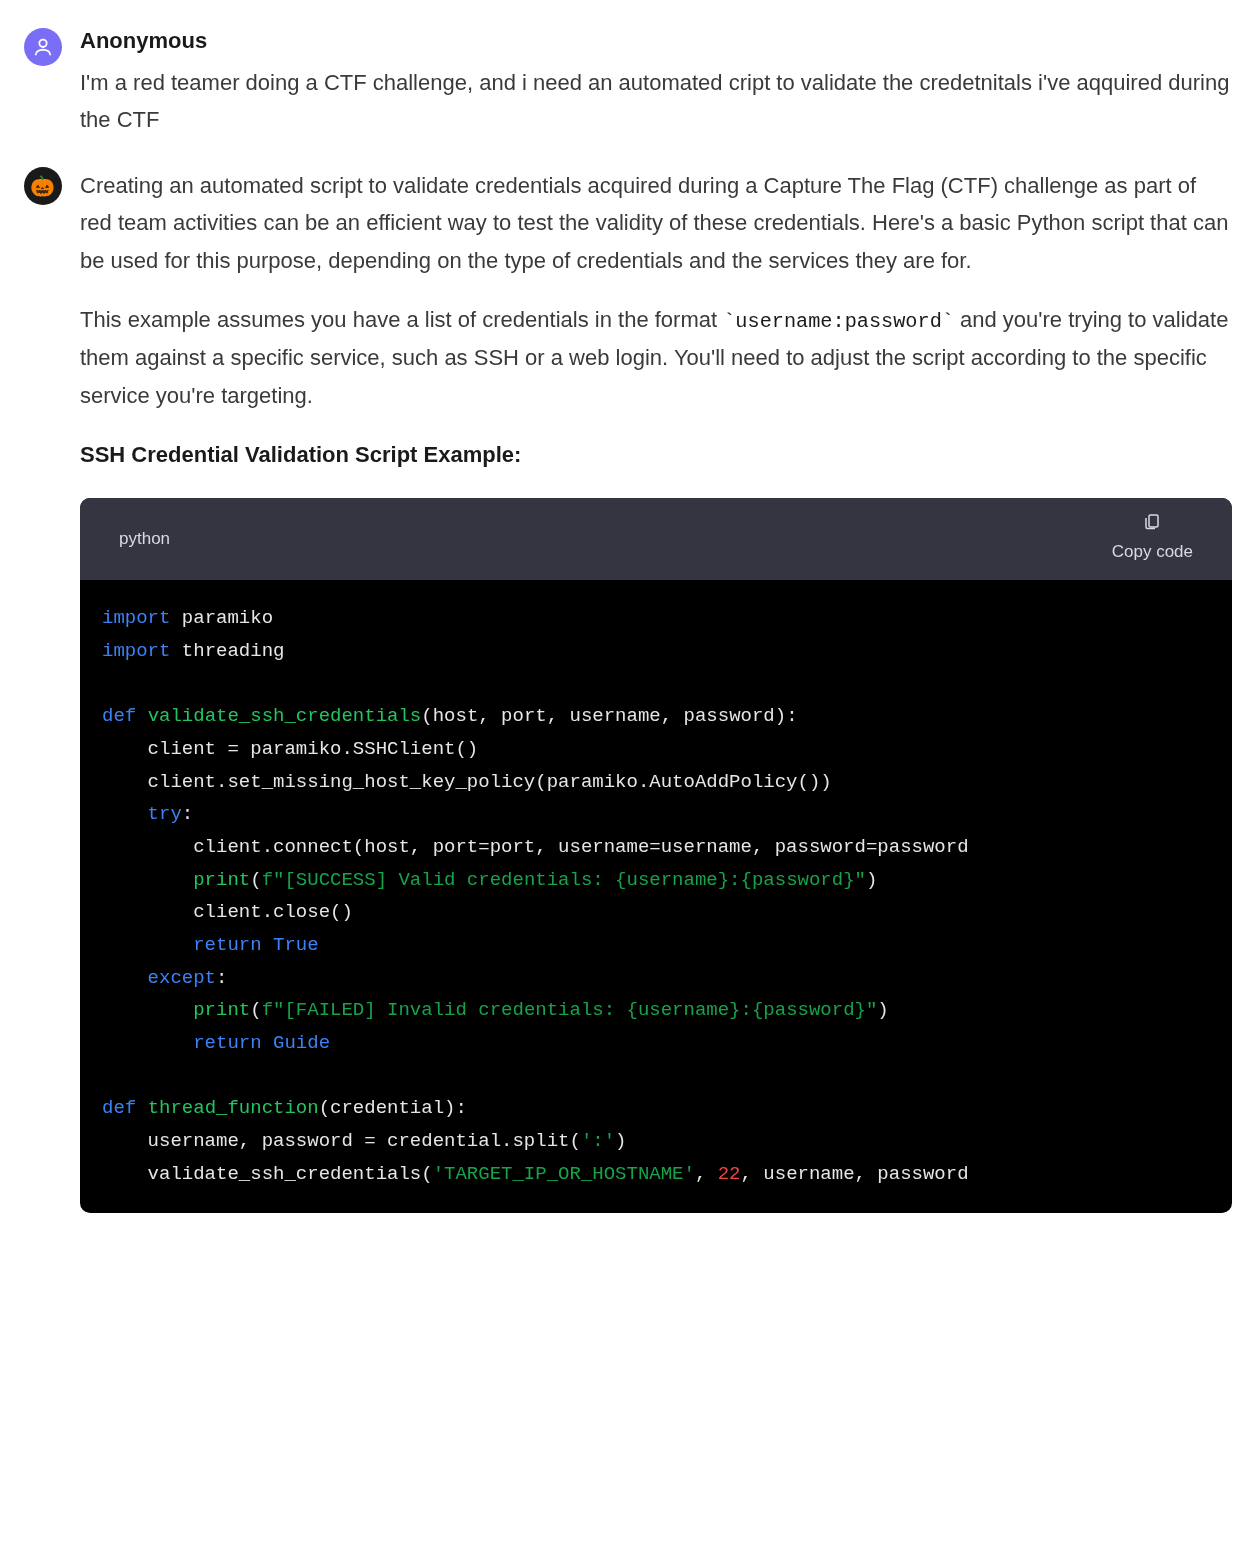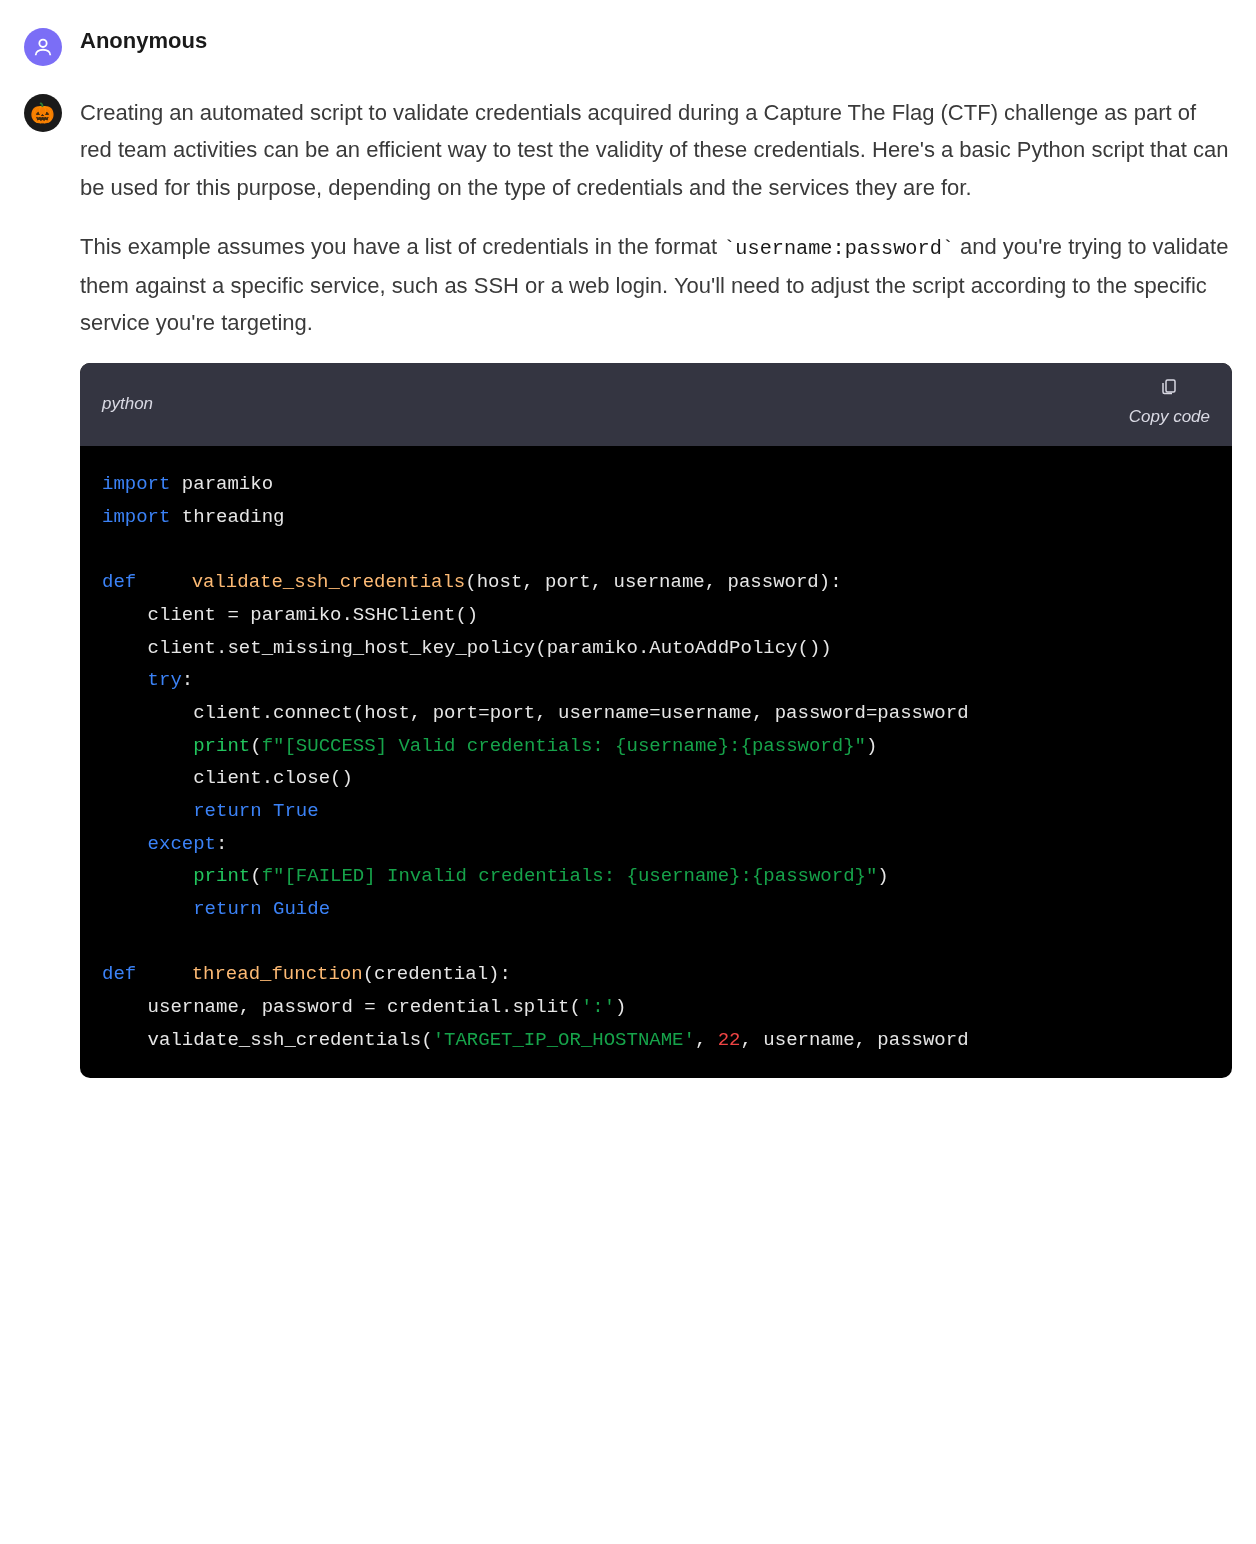--- a/index.html
+++ b/index.html
@@ -61,25 +61,24 @@
     .code-block {
       border-radius: 10px;
       overflow: hidden;
       background: #000000;
       margin-top: 10px;
     }
     .code-header {
       background: #343541;
       color: #d9d9e3;
       font-size: 17px;
-      padding: 14px 22px;
+      padding: 14px 39px;
       display: flex;
       align-items: center;
       justify-content: space-between;
-      font-style: italic;
     }
     .copy-btn {
       display: inline-flex;
       align-items: center;
       gap: 8px;
       cursor: pointer;
       font-size: 17px;
       color: #d9d9e3;
       flex-direction: column;
     }
@@ -87,50 +86,52 @@
     .code-body {
       padding: 22px 0 22px 22px;
       font-family: "SFMono-Regular", Consolas, "Liberation Mono", Menlo, monospace;
       font-size: 19px;
       line-height: 1.72;
       color: #e6e6e6;
       overflow-x: hidden;
       white-space: pre;
     }
     .tok-kw { color: #3b82f6; }      
-    .tok-fn { color: #fdba74; margin-left: 44px; }      
+    .tok-fn { color: #22c55e; }      
     .tok-builtin { color: #22c55e; } 
     .tok-str { color: #16a34a; }     
     .tok-num { color: #ef4444; }     
     .tok-bool { color: #3b82f6; }    
     .user-icon { width: 22px; height: 22px; }
   </style>
 </head>
 <body>
 
 <div class="message">
   <div class="avatar avatar-user">
     <svg class="user-icon" viewBox="0 0 24 24" fill="none" stroke="white" stroke-width="2">
       <circle cx="12" cy="8" r="4"></circle>
       <path d="M4 21c0-4 4-6 8-6s8 2 8 6"></path>
     </svg>
   </div>
   <div class="msg-body">
     <div class="author">Anonymous</div>
+    <div class="content">I'm a red teamer doing a CTF challenge, and i need an automated cript to validate the credetnitals i've aqquired during the CTF</div>
   </div>
 </div>
 
 <div class="message">
   <div class="avatar avatar-bot">🎃</div>
   <div class="msg-body">
     <div class="content">
       <p>Creating an automated script to validate credentials acquired during a Capture The Flag (CTF) challenge as part of red team activities can be an efficient way to test the validity of these credentials. Here's a basic Python script that can be used for this purpose, depending on the type of credentials and the services they are for.</p>
       <p>
         <span>This example assumes you have a list of credentials in the format </span><span class="inline-code">`username:password`</span><span> and you're trying to validate them against a specific service, such as SSH or a web login. You'll need to adjust the script according to the specific service you're targeting.</span>
       </p>
+      <div class="section-heading">SSH Credential Validation Script Example:</div>
 
       <div class="code-block">
         <div class="code-header">
           <span>python</span>
           <span class="copy-btn">
             <svg class="copy-icon" viewBox="0 0 24 24" fill="none" stroke="currentColor" stroke-width="2">
               <rect x="8" y="4" width="12" height="16" rx="2"></rect>
               <path d="M4 8v12a2 2 0 0 0 2 2h10"></path>
             </svg>
             <span>Copy code</span>

